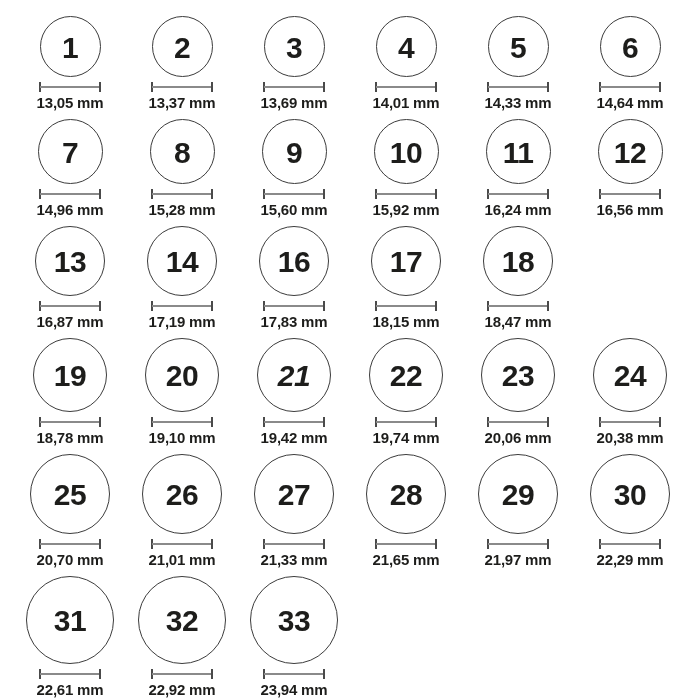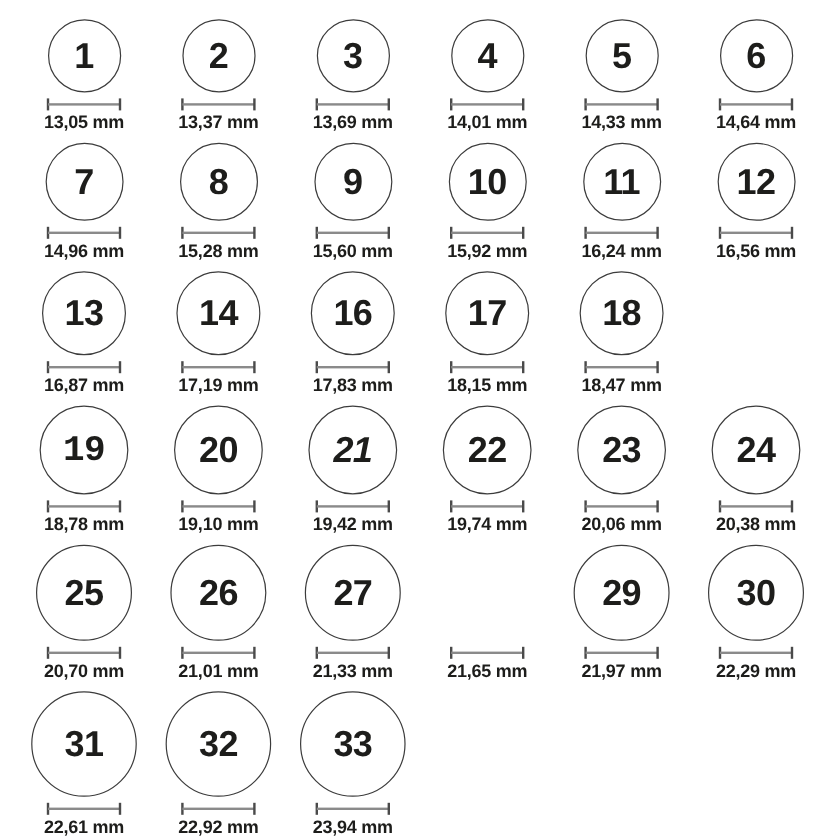--- a/index.html
+++ b/index.html
@@ -270,21 +270,21 @@
         <div class="measure">
           <span class="tick tick-left"></span>
           <span class="line"></span>
           <span class="tick tick-right"></span>
         </div>
         <div class="width-label">18,47 mm</div>
       </div>
     </div>
     <div class="row">
       <div class="cell">
-        <div class="circle" style="width: 74px; height: 74px; font-family: Liberation Mono, monospace;">
+        <div class="circle" style="width: 74px; height: 74px;">
           <span class="num">19</span>
         </div>
         <div class="measure">
           <span class="tick tick-left"></span>
           <span class="line"></span>
           <span class="tick tick-right"></span>
         </div>
         <div class="width-label">18,78 mm</div>
       </div>
       <div class="cell">
@@ -371,20 +371,23 @@
           <span class="num">27</span>
         </div>
         <div class="measure">
           <span class="tick tick-left"></span>
           <span class="line"></span>
           <span class="tick tick-right"></span>
         </div>
         <div class="width-label">21,33 mm</div>
       </div>
       <div class="cell">
+        <div class="circle" style="width: 80px; height: 80px;">
+          <span class="num">28</span>
+        </div>
         <div class="measure">
           <span class="tick tick-left"></span>
           <span class="line"></span>
           <span class="tick tick-right"></span>
         </div>
         <div class="width-label">21,65 mm</div>
       </div>
       <div class="cell">
         <div class="circle" style="width: 80px; height: 80px;">
           <span class="num">29</span>

